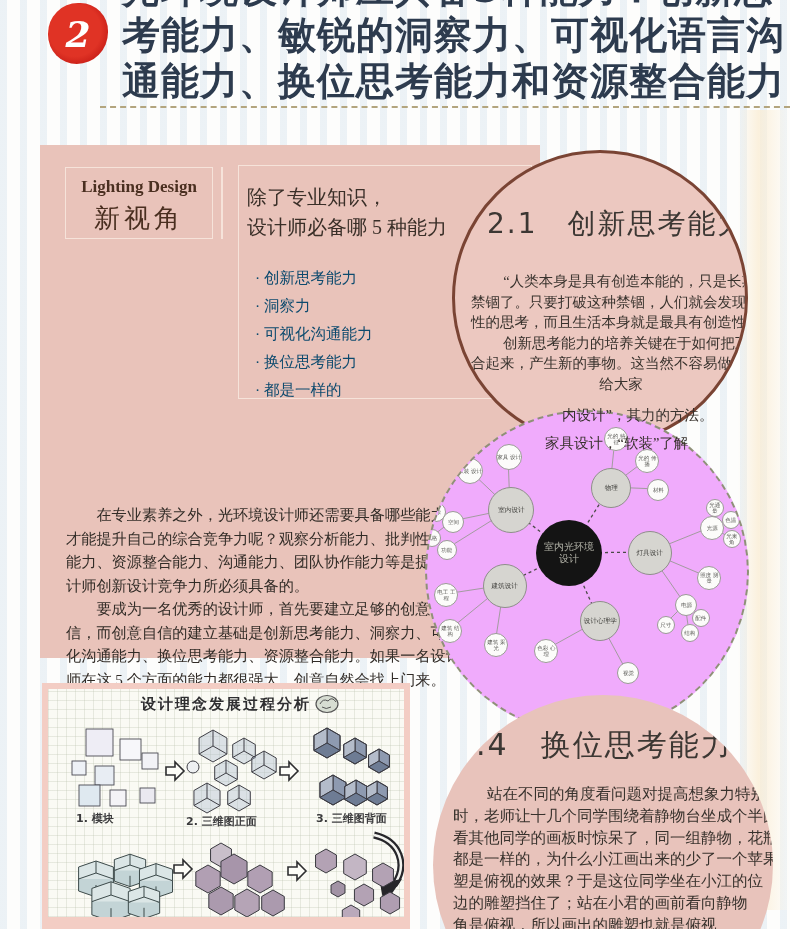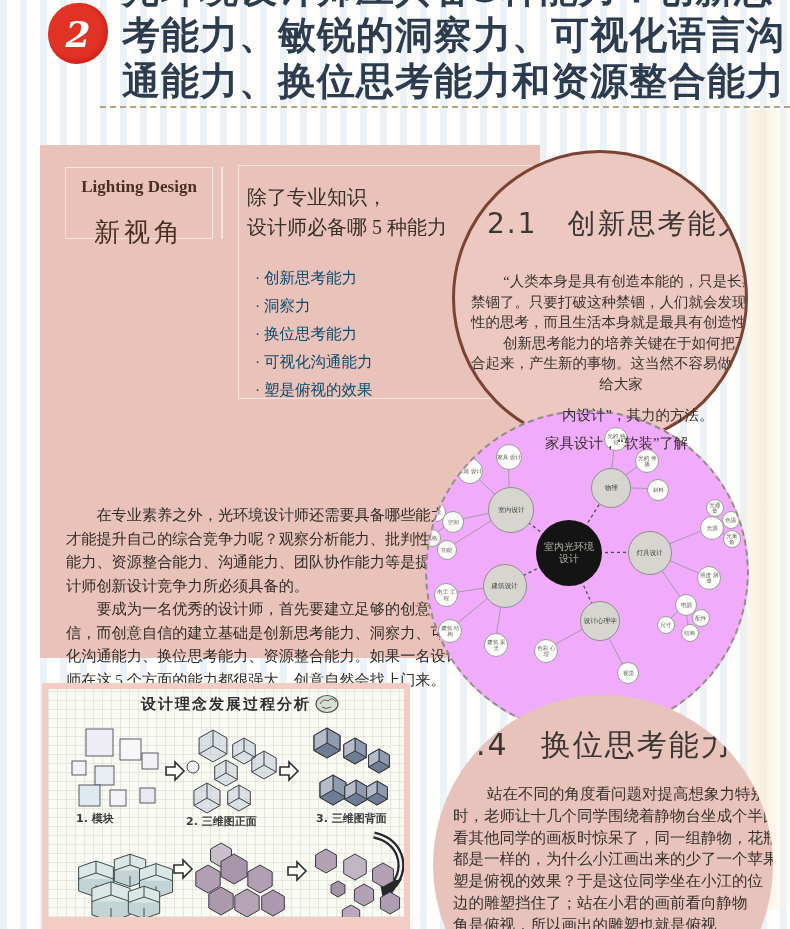--- a/index.html
+++ b/index.html
@@ -23,21 +23,21 @@
     color:#2d3b4e;font-size:38px;line-height:46px;letter-spacing:1px;white-space:nowrap;}
   .headline .partial{position:absolute;top:-34px;left:0;}
   .headline .l2{position:absolute;top:12px;left:0;}
   .headline .l3{position:absolute;top:58px;left:0;}
   .rule-dashed{position:absolute;left:100px;right:0;top:106px;border-top:2px dashed #b3a57e;z-index:1;}
   
   .panel{position:absolute;left:40px;top:145px;width:500px;height:513px;background:#e9c3ba;z-index:1;}
   .brand-box{position:absolute;left:25px;top:22px;width:146px;height:70px;border:1px solid #f6e3da;
     text-align:center;color:#4a2f20;}
   .brand-en{font-weight:bold;font-size:17px;margin-top:9px;}
-  .brand-cn{font-size:26px;margin-top:18px;letter-spacing:4px;}
+  .brand-cn{font-size:26px;margin-top:4px;letter-spacing:4px;}
   .vrule{position:absolute;left:181px;top:22px;width:2px;height:72px;background:#f6e3da;}
   .ability-box{position:absolute;left:198px;top:20px;width:292px;height:232px;border:1.5px solid #f6e3da;color:#3a2f28;}
   .ability-title{font-size:20px;line-height:30px;margin:16px 0 0 8px;}
   .ability-list{margin:22px 0 0 16px;font-size:15.5px;line-height:28px;color:#0c4a6e;}
   .ability-list div::before{content:"· ";}
   .panel-paras{position:absolute;left:26px;top:358px;width:400px;font-size:15.2px;line-height:23.5px;color:#322c27;}
   .panel-paras p{margin:0;text-indent:2em;}
   
   .c21{position:absolute;left:452px;top:150px;width:296px;height:296px;border-radius:50%;
     background:#ecc8c0;border:3px solid #7a4434;box-sizing:border-box;overflow:hidden;z-index:2;text-align:center;}
@@ -108,23 +108,23 @@
   </div>
   <div class="vrule"></div>
   <div class="ability-box">
     <div class="ability-title">
       <div>除了专业知识，</div>
       <div>设计师必备哪 5 种能力</div>
     </div>
     <div class="ability-list">
       <div>创新思考能力</div>
       <div>洞察力</div>
+      <div>可视化沟通能力</div>
       <div>换位思考能力</div>
-      <div>可视化沟通能力</div>
-      <div>塑是俯视的效果</div>
+      <div>都是一样的</div>
     </div>
   </div>
   <div class="panel-paras">
     <p>在专业素养之外，光环境设计师还需要具备哪些能力，才能提升自己的综合竞争力呢？观察分析能力、批判性思考能力、资源整合能力、沟通能力、团队协作能力等是提升设计师创新设计竞争力所必须具备的。</p>
     <p>要成为一名优秀的设计师，首先要建立足够的创意自信，而创意自信的建立基础是创新思考能力、洞察力、可视化沟通能力、换位思考能力、资源整合能力。如果一名设计师在这 5 个方面的能力都很强大，创意自然会找上门来。</p>
   </div>
 </div>
 
 <div class="c21">
   <div class="sec-head">2.1　创新思考能力</div>

